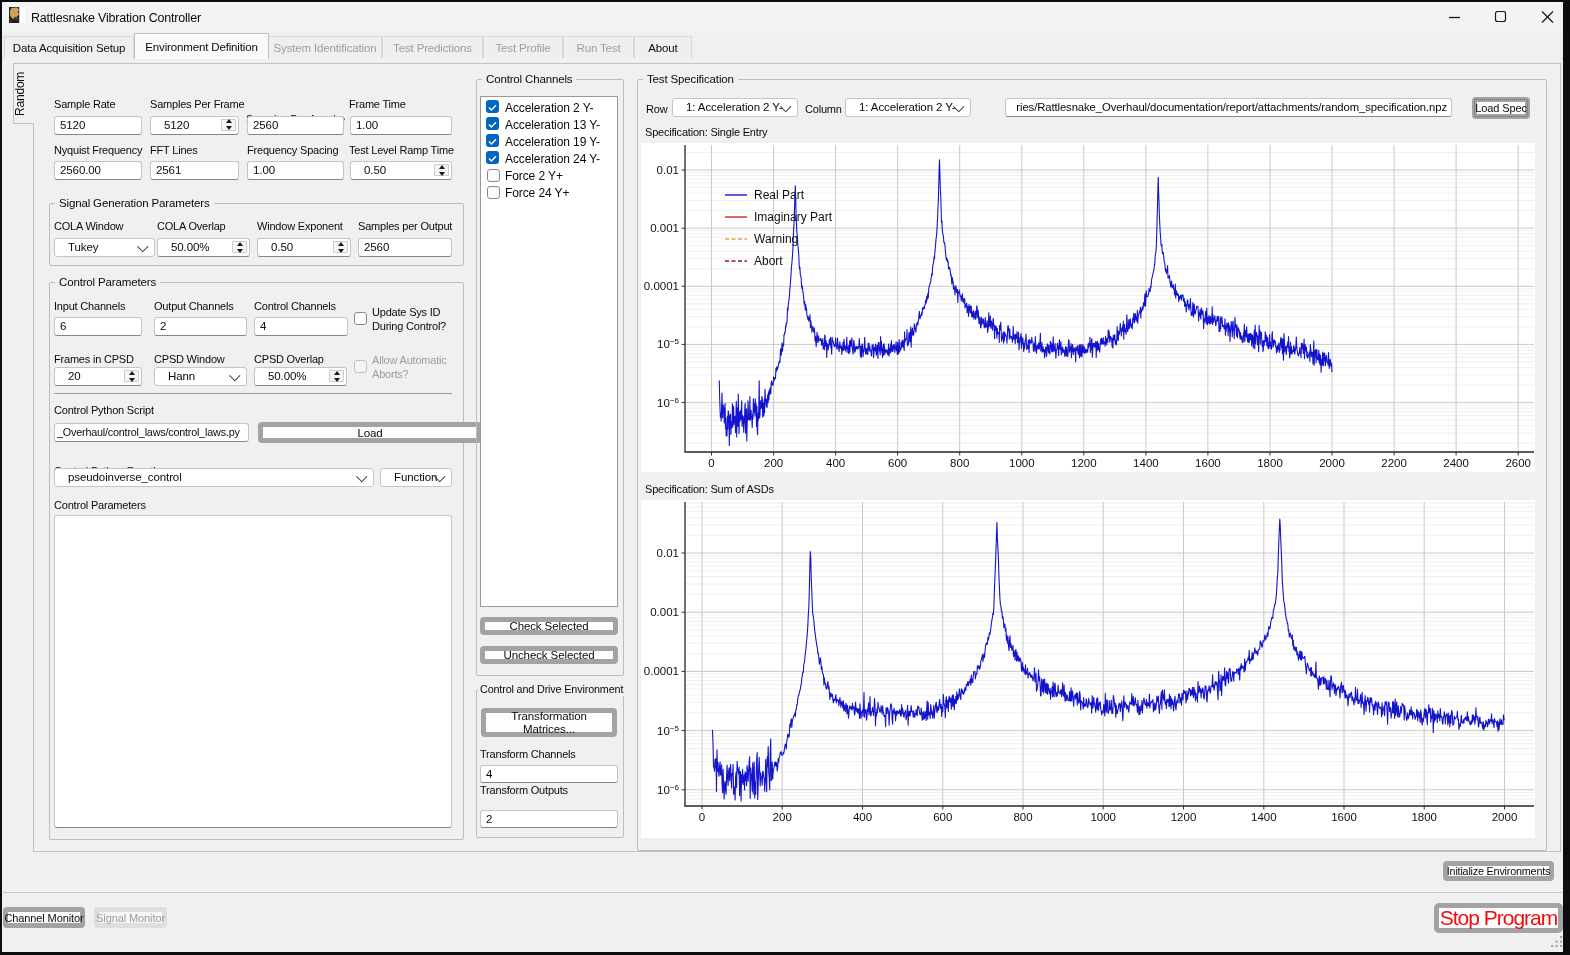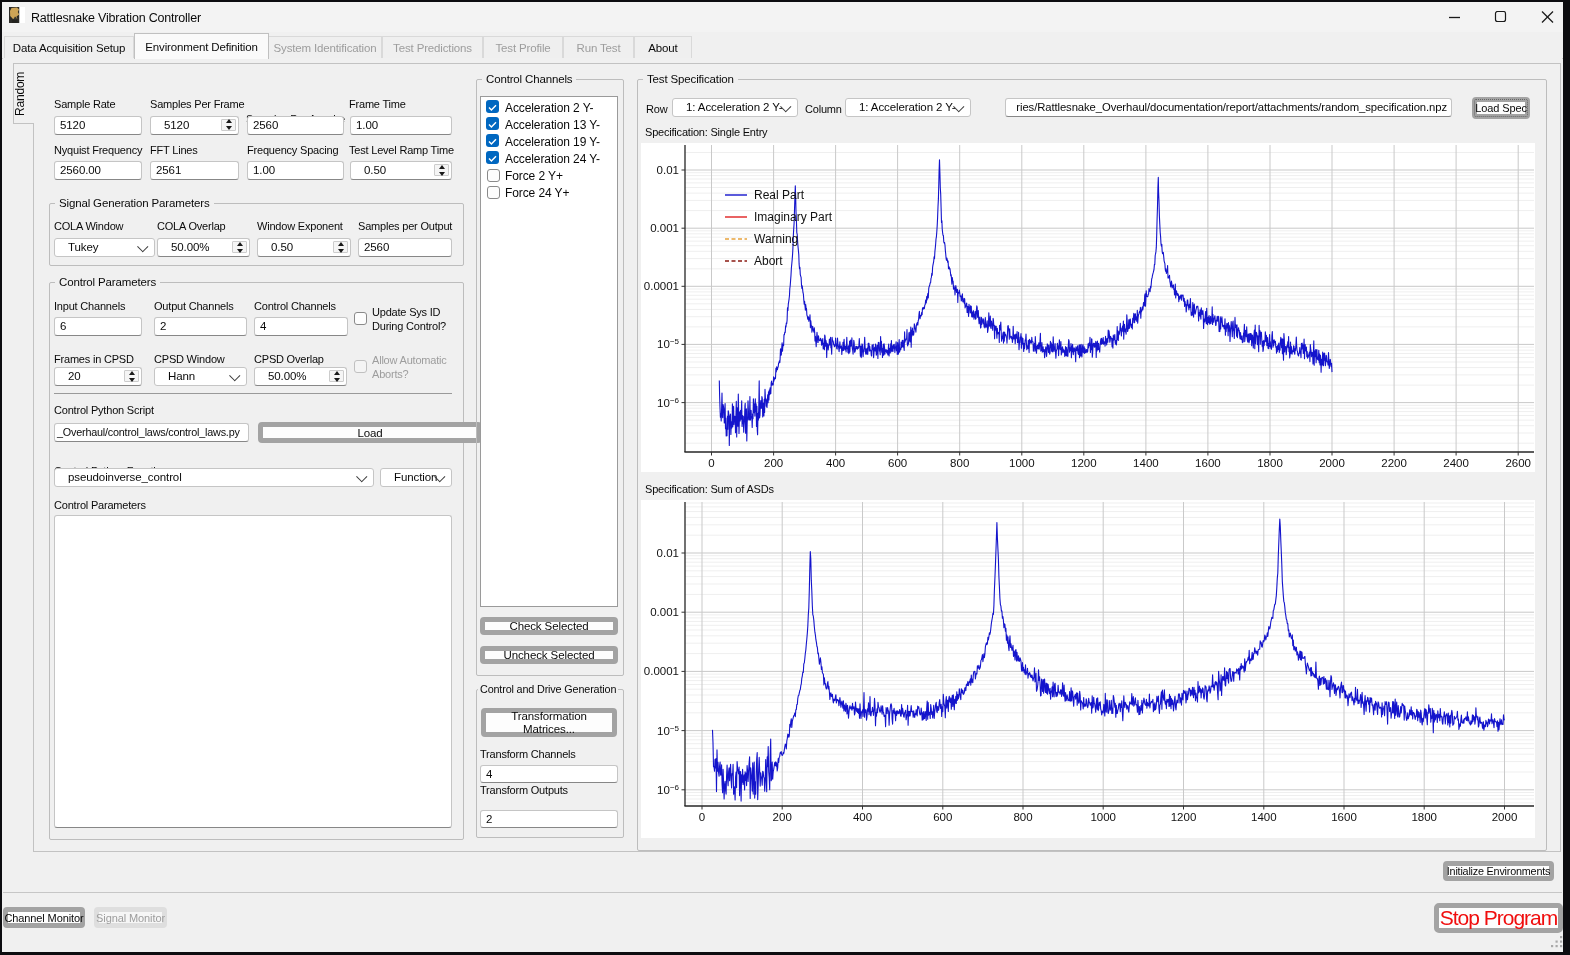--- a/index.html
+++ b/index.html
@@ -148,21 +148,21 @@
         <path d="M3,6.6 L5.4,9 L10,4.2" fill="none" stroke="#fff" stroke-width="1.4"></path>
       </svg></div>
 <div class="lab" style="left:503px;top:149.5px;font-size:12px;letter-spacing:-0.1px">Acceleration 24 Y-</div>
 <div class="cbu" style="left:485px;top:167px"></div>
 <div class="lab" style="left:503px;top:166.5px;font-size:12px;letter-spacing:-0.1px">Force 2 Y+</div>
 <div class="cbu" style="left:485px;top:184px"></div>
 <div class="lab" style="left:503px;top:183.5px;font-size:12px;letter-spacing:-0.1px">Force 24 Y+</div>
 <div class="btn" style="left:478px;top:615px;width:138px;height:18px;">Check Selected</div>
 <div class="btn" style="left:478px;top:643.5px;width:138px;height:18px;">Uncheck Selected</div>
 <div class="grp" style="left:474px;top:687px;width:146px;height:147px">
-      <span class="glab" style="font-size:10.8px;left:1px;padding:0 2px">Control and Drive Generation</span>
+      <span class="glab" style="font-size:10.8px;left:1px;padding:0 2px">Control and Drive Environment</span>
     </div>
 <div class="btn" style="left:479px;top:706px;width:136px;height:29px;">
       <span style="text-align:center;line-height:13px">Transformation<br>Matrices...</span>
     </div>
 <div class="lab" style="left:478px;top:744.5px;">Transform Channels</div>
 <div class="inp" style="left:478px;top:762.5px;width:138px;height:18px;line-height:16px;padding-left:5px;">4</div>
 <div class="lab" style="left:478px;top:781px;">Transform Outputs</div>
 <div class="inp" style="left:478px;top:807.5px;width:138px;height:18px;line-height:16px;padding-left:5px;">2</div>
 <div class="grp" style="left:635px;top:77px;width:908px;height:770px">
       <span class="glab" style="">Test Specification</span>

